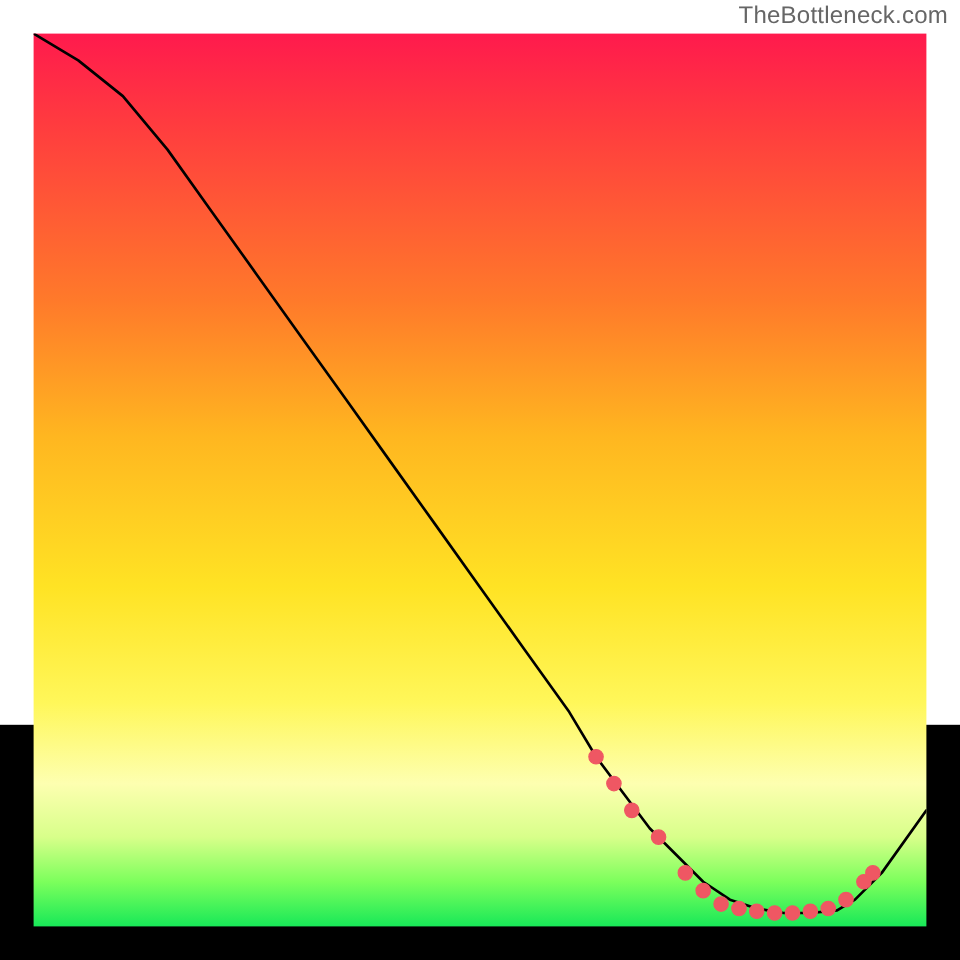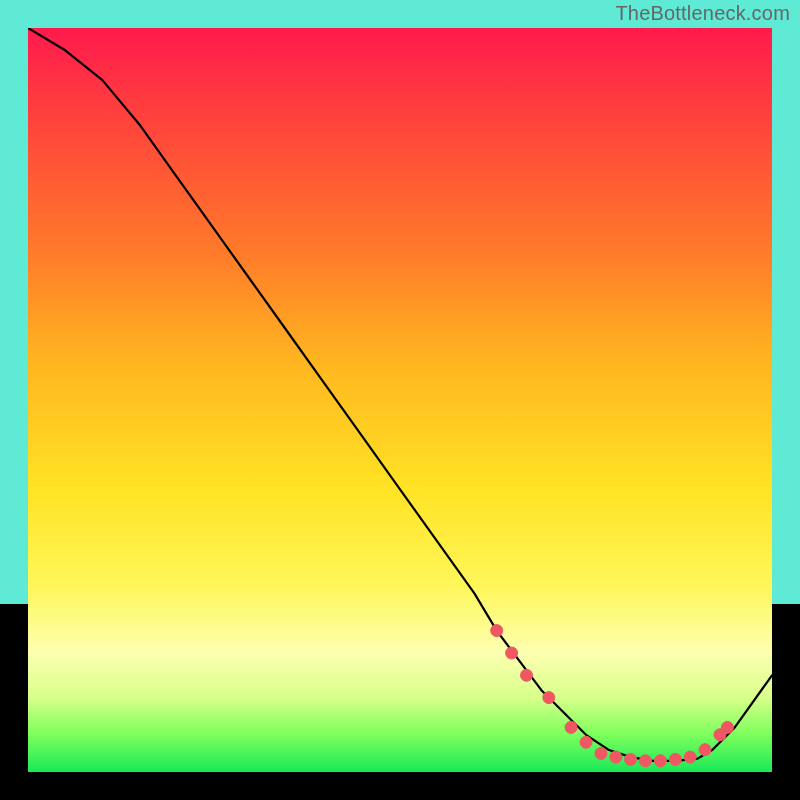--- a/index.html
+++ b/index.html
@@ -8,21 +8,21 @@
     width: 800px;
     height: 800px;
     background: #000;
     overflow: hidden;
     font-family: Arial, Helvetica, sans-serif;
   }
   .frame {
     position: relative;
     width: 800px;
     height: 604px;
-    background: #5eead4;
+    background: #ffffff;
   }
   .watermark {
     position: absolute;
     top: 2px;
     right: 10px;
     color: #666;
     font-size: 20px;
     font-weight: 500;
     letter-spacing: 0.2px;
     z-index: 10;

